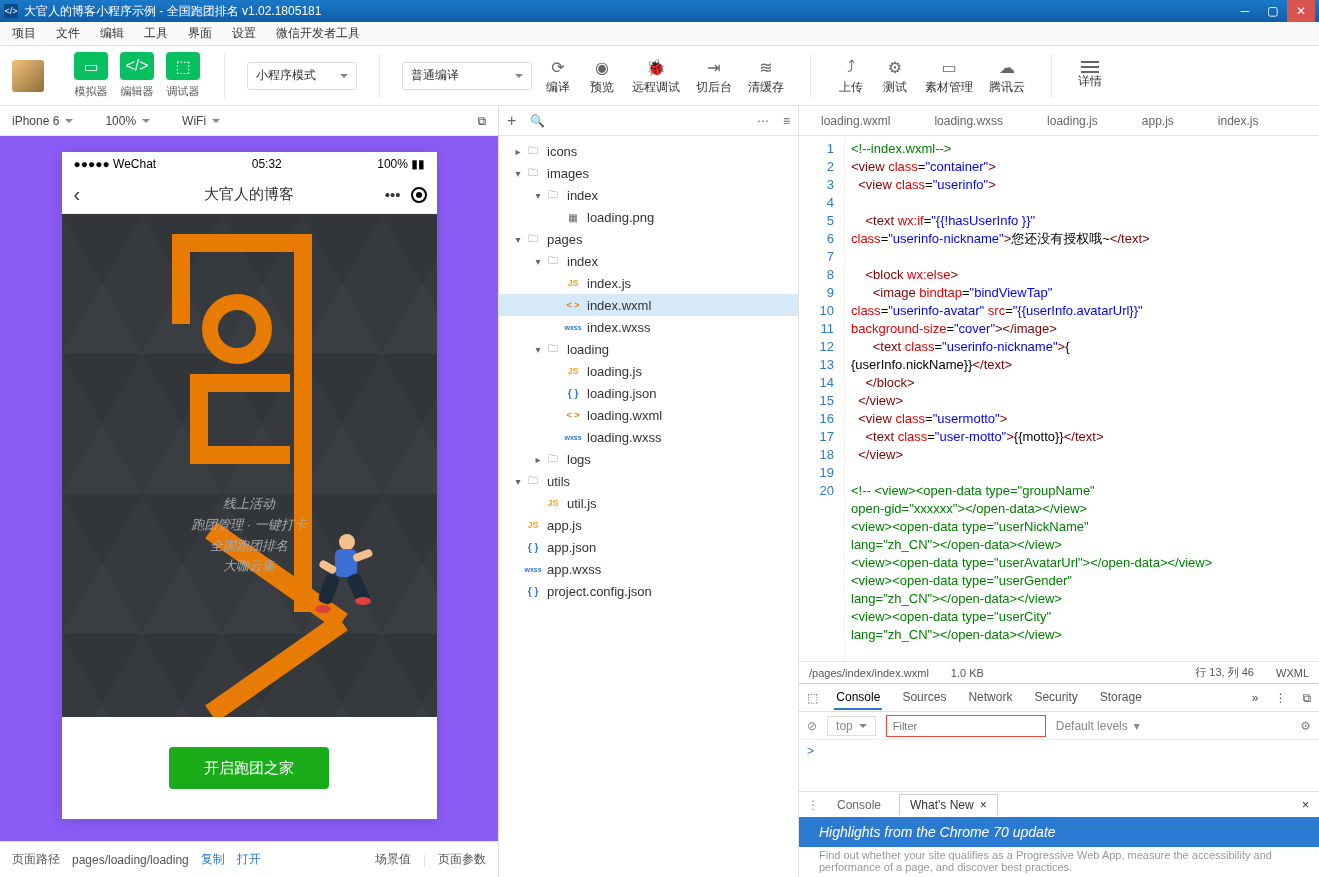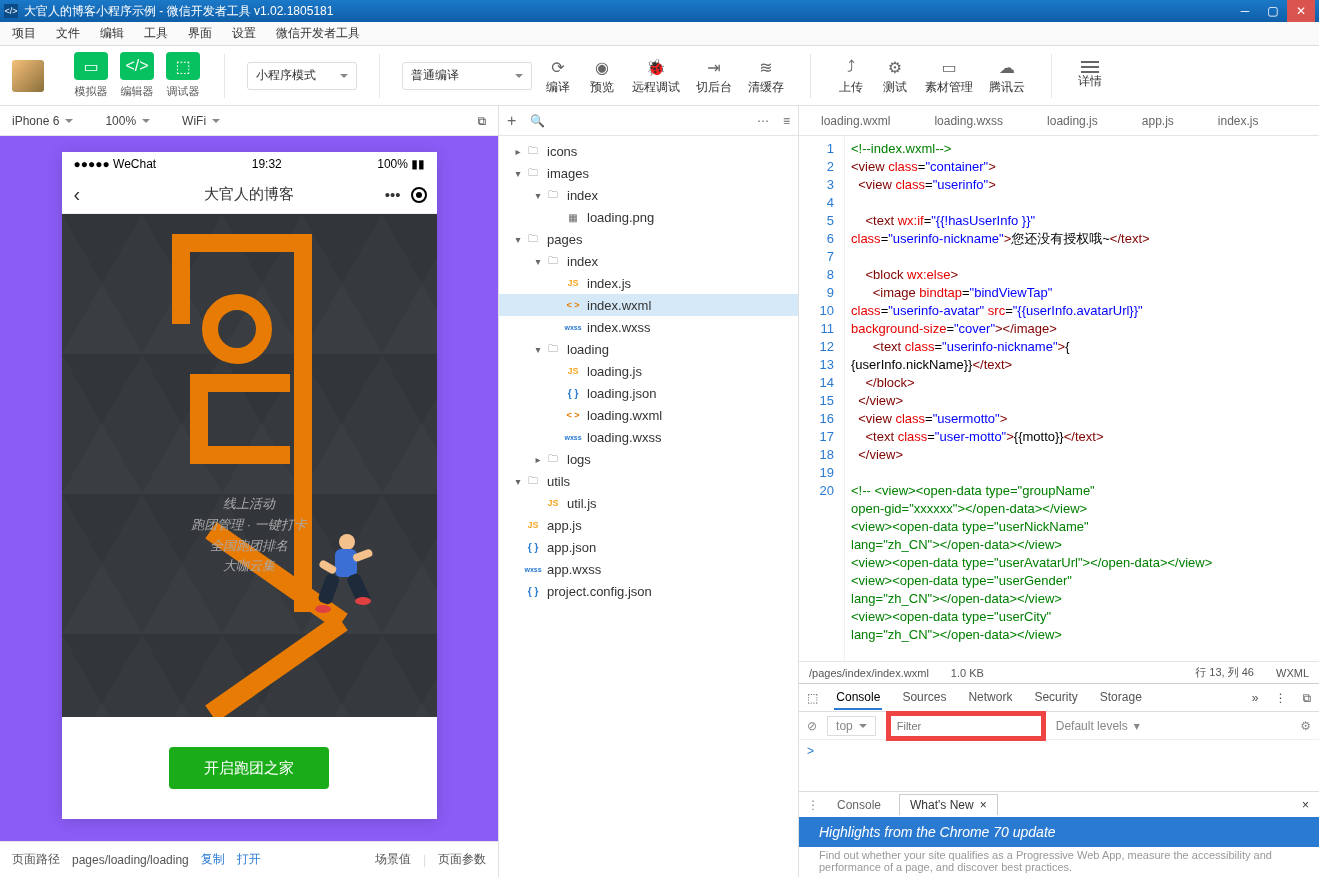--- a/index.html
+++ b/index.html
@@ -68,35 +68,35 @@
 .gutter { width:46px; background:#fff; text-align:right; color:#2a7ad2; padding:4px 10px 4px 0; line-height:18px; border-right:1px solid #f0f0f0;}
 .code { flex:1; padding:4px 6px; line-height:18px; white-space:pre; overflow:auto; color:#000; }
 .c-cm { color:#008000; } .c-tag{color:#800000;} .c-attr{color:#e50000;} .c-str{color:#0000ff;} .c-br{color:#800000;}
 .statusline { height:22px; border-top:1px solid #e5e5e5; display:flex; align-items:center; padding:0 10px; gap:22px; color:#555; font-size:11px; }
 .statusline .sp { flex:1; }
 .devtools { height:194px; border-top:1px solid #ccc; display:flex; flex-direction:column; }
 .dt-tabs { height:28px; border-bottom:1px solid #ddd; display:flex; align-items:center; padding:0 8px; gap:16px; color:#555; }
 .dt-tabs .t { cursor:pointer; padding:4px 2px; }
 .dt-tabs .t.act { color:#000; border-bottom:2px solid #2a7ad2; }
 .dt-filter { height:28px; border-bottom:1px solid #eee; display:flex; align-items:center; padding:0 8px; gap:10px; color:#888; }
-.dt-filter input { border:5px solid #ef4444; height:20px; padding:10px 6px; font-size:11px; }
+.dt-filter input { border:1px solid #ef4444; height:20px; padding:10px 6px; font-size:11px; }
 .dt-body { flex:1; padding:4px 8px; color:#2a7ad2; font-family:Consolas,monospace; }
 .whatsnew { height:26px; border-top:1px solid #ddd; display:flex; align-items:center; }
 .whatsnew .wn-tab { border:1px solid #ccc; border-bottom:none; padding:3px 10px; margin-left:8px; background:#fff; display:flex; align-items:center; gap:6px;}
 .bluebar { height:30px; background:#2a7ad2; color:#fff; display:flex; align-items:center; padding:0 20px; font-size:14px; font-style:italic; }
 .desc { height:30px; color:#999; padding:2px 20px; font-size:11px; overflow:hidden; }
 .hamb { width:18px; display:flex; flex-direction:column; gap:3px; cursor:pointer;}
 .hamb span{height:2px;background:#666;}
 </style>
 </head>
 <body>
 
 <div class="titlebar">
   <div class="icon">&lt;/&gt;</div>
-  <span>大官人的博客小程序示例 - 微信开发者工具 v1.02.1805181</span>
+  <span>大官人的博客小程序示例 - 全国跑团排名 v1.02.1805181</span>
   <div class="spacer"></div>
   <div class="winbtns">
     <div class="winbtn">─</div>
     <div class="winbtn">▢</div>
     <div class="winbtn close">✕</div>
   </div>
 </div>
 
 <div class="menubar" id="menubar">
     <span>项目</span>
@@ -196,21 +196,21 @@
           <span>WiFi</span>
           <span class="caret"></span>
         </div>
       <div style="flex:1"></div>
       <span style="cursor:pointer">⧉</span>
     </div>
     <div class="simcanvas">
       <div class="phone">
         <div class="status">
           <span>●●●●● WeChat</span>
-          <span>19:32</span>
+          <span>05:32</span>
           <span><span>100%</span> ▮▮</span>
         </div>
         <div class="navhdr">
           <span class="back">‹</span>
           <span style="font-size:15px">大官人的博客</span>
           <span class="acts">
               <span>•••</span>
               <span class="ring"></span>
             </span>
         </div>

